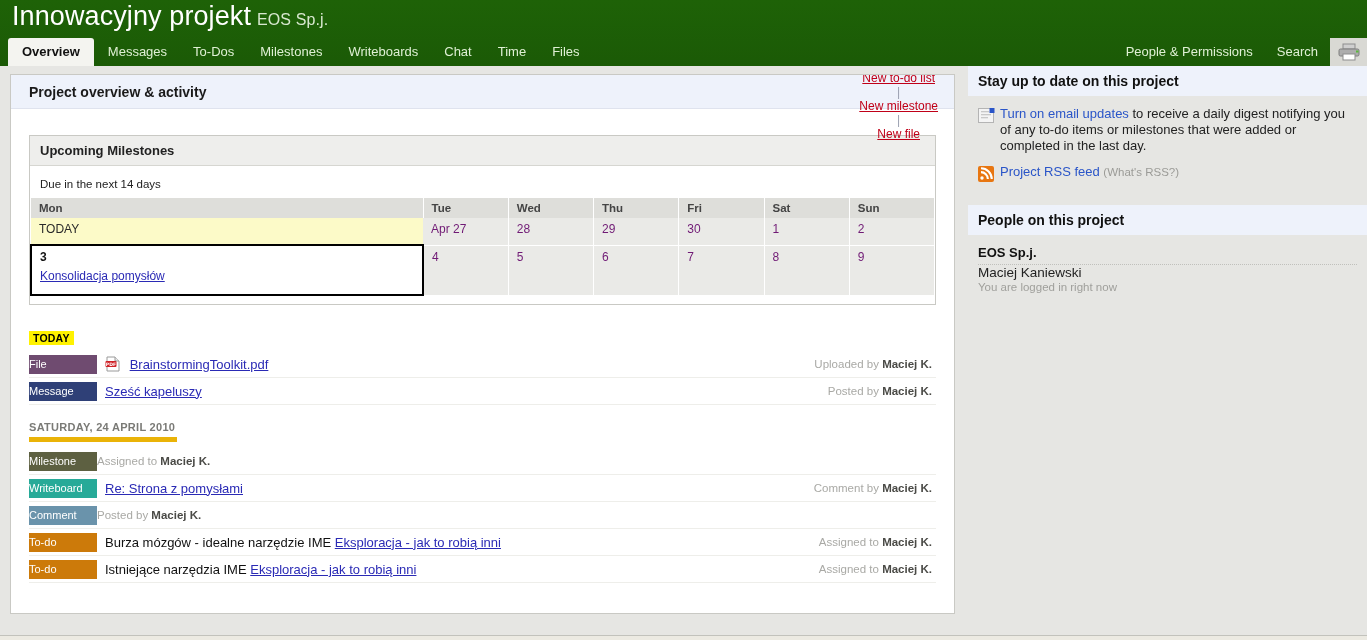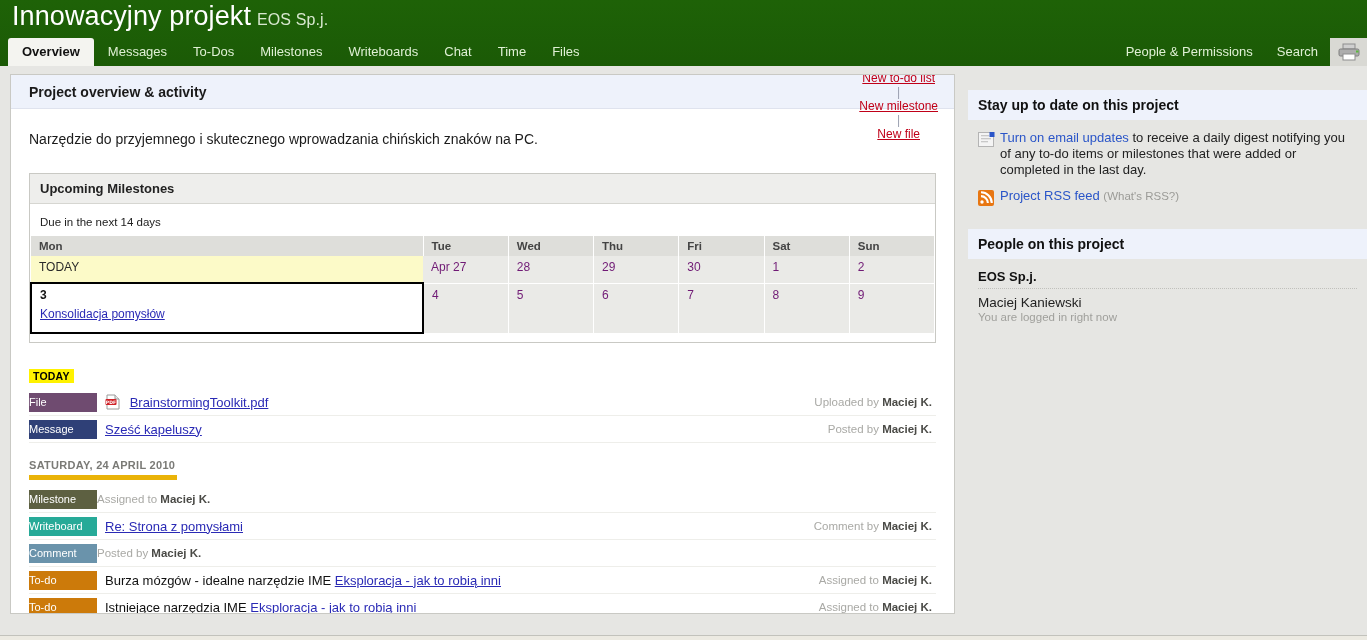--- a/index.html
+++ b/index.html
@@ -256,21 +256,21 @@
     display: inline-block;
     position: relative;
     width: 16px; height: 16px;
     vertical-align: -3px;
     margin-right: 5px;
   }
 
   
   .side {
     position: absolute;
-    left: 968px; top: 24px;
+    left: 968px; top: 0;
     width: 399px;
     background: transparent;
   }
   .side-head {
     background: #eef2fb;
     font-weight: bold;
     font-size: 14px;
     color: #111;
     padding: 7px 10px;
   }
@@ -289,21 +289,21 @@
     font-weight: bold;
     font-size: 13px;
     color: #111;
     padding: 6px 0 4px 0;
     border-bottom: 1px dotted #c0c0bc;
     margin: 4px 10px 0 10px;
   }
   .person-name {
     font-size: 13.5px;
     color: #222;
-    margin: 6px 10px 0 10px;
+    margin: 0 10px 0 10px;
   }
   .person-sub {
     font-size: 11.5px;
     color: #a0a09c;
     margin: 1px 10px 0 10px;
   }
 
   .bottomline {
     position: absolute;
     left: 0; bottom: 0;
@@ -358,21 +358,20 @@
           <a>New message</a>
           <span class="sep">|</span>
           <a>New to-do list</a>
           <span class="sep">|</span>
           <a>New milestone</a>
           <span class="sep">|</span>
           <a>New file</a>
         </div>
       </div>
 
-      <div class="intro">Narzędzie do przyjemnego i skutecznego wprowadzania chińskich znaków na PC.</div>
 
       <div class="ms-box">
         <div class="ms-title">Upcoming Milestones</div>
         <div class="ms-sub">Due in the next 14 days</div>
 
         <table class="cal">
           <colgroup>
             <col class="wide">
               <col>
               <col>

